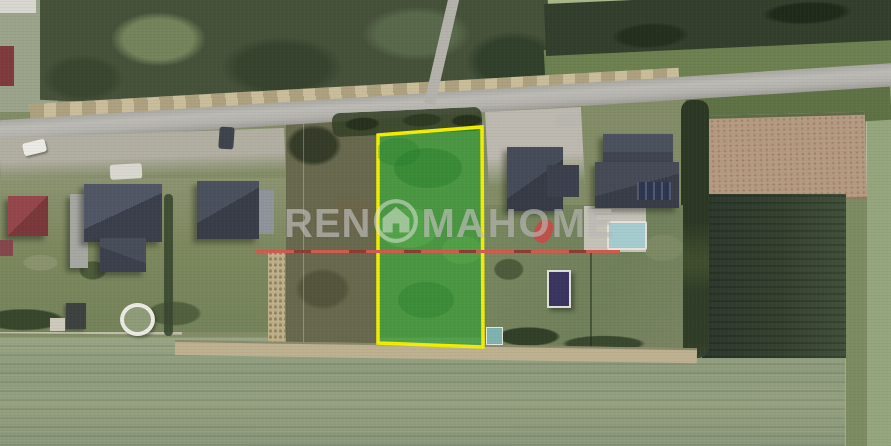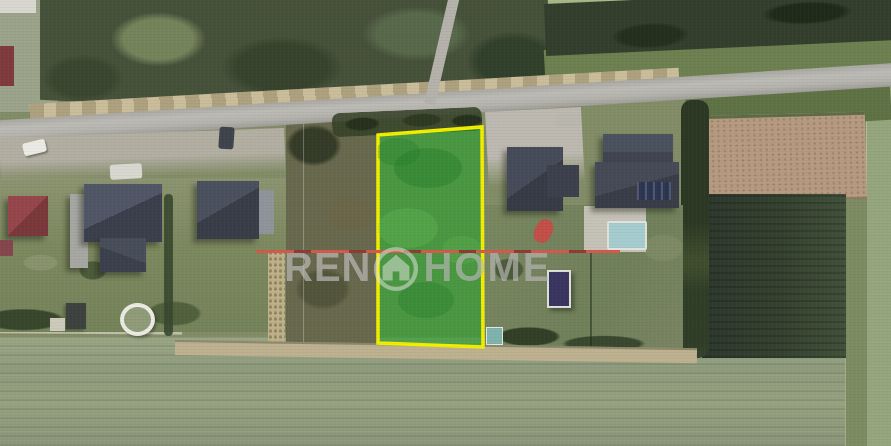--- a/index.html
+++ b/index.html
@@ -130,22 +130,22 @@
   .driveway-right{left:487px;top:112px;width:96px;height:75px;background:linear-gradient(180deg,#bdb9b0 0 60%, rgba(189,185,176,0) 100%);
       transform:rotate(-3deg);transform-origin:0 50%;}
 
   
   .svg-overlay{position:absolute;left:0;top:0;z-index:30;}
   .red-line{left:256px;top:250px;width:364px;height:3px;z-index:40;
     background:repeating-linear-gradient(90deg,#d4584c 0 38px,#8f3a33 38px 55px);}
   .grain{left:0;top:0;width:891px;height:446px;z-index:45;pointer-events:none;
     background:repeating-linear-gradient(0deg, rgba(0,0,0,.03) 0 1px, rgba(0,0,0,0) 1px 3px),
                repeating-linear-gradient(90deg, rgba(255,255,255,.025) 0 1px, rgba(0,0,0,0) 1px 4px);}
-  .watermark{left:284px;top:198px;height:50px;z-index:50;display:flex;align-items:flex-end;
-    text-shadow:0 0 1px rgba(60,60,60,.35);white-space:nowrap;margin-top:44px;}
+  .watermark{left:284px;top:198px;height:50px;z-index:50;display:flex;align-items:flex-start;
+    text-shadow:0 0 1px rgba(60,60,60,.35);white-space:nowrap;}
   .wm-bold{font-size:40px;font-weight:700;letter-spacing:1px;color:rgba(228,228,225,.52);line-height:50px;}
   .wm-light{font-size:40px;font-weight:700;letter-spacing:2px;color:rgba(230,230,228,.48);line-height:50px;margin-left:2px;}
   .wm-icon{width:46px;height:46px;margin:0 2px;flex:0 0 auto;}
 </style>
 </head>
 <body>
 
 <div id="canvas">
 
   <div class="bottom-field"></div>
@@ -229,16 +229,17 @@
 
   <div class="grain"></div>
 
   <div class="watermark">
     <span class="wm-bold">REN</span>
     <svg class="wm-icon" viewBox="0 0 48 48">
       <path fill="rgba(228,228,225,0.52)" fill-rule="evenodd" d="M24,1 A23,23 0 1,0 24,47 A23,23 0 1,0 24,1 Z
            M24,5.5 A18.5,18.5 0 1,1 24,42.5 A18.5,18.5 0 1,1 24,5.5 Z"></path>
       <path fill="rgba(228,228,225,0.52)" d="M24,9 L38,21 L38,36 L27.5,36 L27.5,26.5 L20.5,26.5 L20.5,36 L10,36 L10,21 Z"></path>
     </svg>
+    <span class="wm-bold">MA</span>
     <span class="wm-light">HOME</span>
   </div>
 
 </div>
 
 </body></html>

